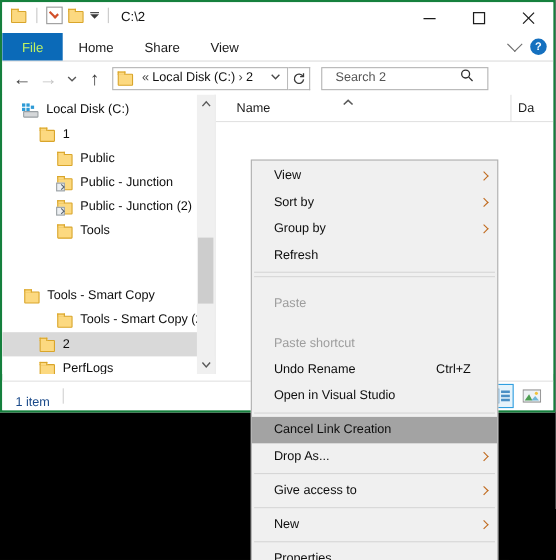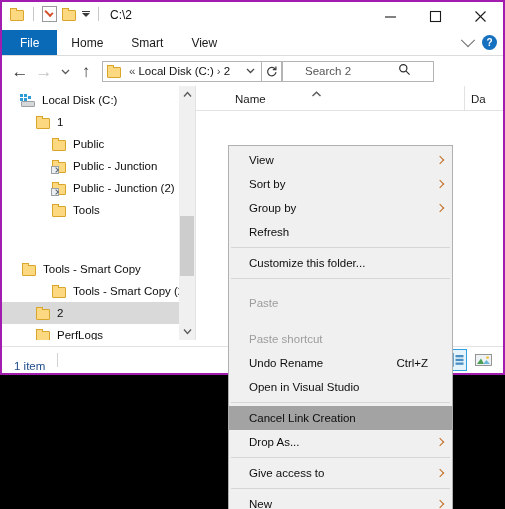--- a/index.html
+++ b/index.html
@@ -1,21 +1,21 @@
 <!DOCTYPE html>
 <html><head>
 <meta charset="utf-8">
 <style>
   html,body{margin:0;padding:0;background:#000;}
   body{width:505px;height:509px;overflow:hidden;font-family:"Liberation Sans",sans-serif;}
   #root{position:relative;width:505px;height:509px;}
 
   
   .window{position:absolute;left:0;top:0;width:505px;height:375px;
-          background:#fff;border:2px solid #a21caf;box-sizing:border-box;overflow:hidden;}
+          background:#fff;border:2px solid #15803d;box-sizing:border-box;overflow:hidden;}
 
   
   .titlebar{position:relative;height:28px;background:#fff;}
   .qat{position:absolute;left:8px;top:4px;display:flex;align-items:center;gap:5px;}
   .qsep{width:1px;height:14px;background:#c8c8c8;display:inline-block;margin:0 3px;}
   .folder-ico{width:15px;height:13px;position:relative;display:inline-block;}
   .folder-ico::before{content:"";position:absolute;left:0;top:2px;width:14px;height:11px;
       background:#fcd980;border:1px solid #d9a52a;box-sizing:border-box;border-radius:0 1px 1px 1px;}
   .folder-ico::after{content:"";position:absolute;left:0;top:0px;width:7px;height:3px;
       background:#fcd980;border:1px solid #d9a52a;border-bottom:none;box-sizing:border-box;}
@@ -27,42 +27,42 @@
   .caret-wrap{display:inline-flex;flex-direction:column;align-items:center;gap:1px;}
   .caret-bar{width:8px;height:1px;background:#3a3a3a;}
   .wintitle{position:absolute;left:108px;top:6px;font-size:12px;color:#111;}
   .wbtns{position:absolute;right:0;top:0;display:flex;}
   .wbtn{width:45px;height:28px;display:flex;align-items:center;justify-content:center;}
   .wbtn svg{display:block;}
 
   
   .ribbon{height:25px;background:#fff;border-bottom:1px solid #dcdcdc;position:relative;display:flex;align-items:stretch;}
   .rtab{font-size:12px;color:#1a1a1a;display:flex;align-items:center;padding:0 14px;}
-  .rtab.file{background:#0b6ab8;color:#ffffff;padding:0 18px;}
+  .rtab.file{background:#0b6ab8;color:#bef264;padding:0 18px;}
   .rright{position:absolute;right:6px;top:0;height:25px;display:flex;align-items:center;gap:9px;}
   .chev-sm{width:9px;height:9px;border-right:1.4px solid #6d6d6d;border-bottom:1.4px solid #6d6d6d;
       transform:rotate(45deg) translate(-2px,-2px);}
   .help{width:15px;height:15px;border-radius:50%;background:#1570bf;color:#fff;font-size:10px;
       display:flex;align-items:center;justify-content:center;font-weight:bold;}
 
   
   .addrbar{height:30px;display:flex;align-items:center;gap:0;padding:0 6px;background:#fff;}
   .navbtn{width:24px;height:24px;display:flex;align-items:center;justify-content:center;}
   .arrow{font-size:17px;color:#3b3b3b;line-height:1;}
   .arrow.dim{color:#c3c3c3;}
   .navbtn.small{width:18px;}
   .addrbox{flex:0 0 auto;width:160px;height:21px;border:1px solid #b4b4b4;background:#fff;
       display:flex;align-items:center;padding:0 2px;box-sizing:border-box;margin-left:4px;}
   .crumb{font-size:11.5px;color:#101010;white-space:nowrap;}
   .crumb.sep{color:#4a4a4a;margin:0 3px;}
   .addr-caret{margin-left:auto;padding-right:3px;}
   .refresh{width:20px;height:21px;display:flex;align-items:center;justify-content:center;
       border:1px solid #b4b4b4;border-left:none;box-sizing:border-box;background:#fff;}
-  .searchbox{width:152px;height:21px;border:1px solid #b4b4b4;background:#fff;margin-left:0;
-      display:flex;align-items:center;padding:0 22px;box-sizing:border-box;}
+  .searchbox{width:152px;height:21px;border:1px solid #b4b4b4;background:#fff;margin-left:10px;
+      display:flex;align-items:center;padding:0 12px;box-sizing:border-box;}
   .searchph{font-size:11.5px;color:#555;}
   .searchico{margin-left:auto;}
 
   
   .content{display:flex;height:254px;position:relative;}
   .navpane{width:193px;position:relative;background:#fff;overflow:hidden;}
   .tree{padding-top:3px;}
   .trow{height:22px;display:flex;align-items:center;font-size:11.5px;color:#0d0d0d;white-space:nowrap;}
   .trow.sel{background:#d9d9d9;}
   .tico{margin-right:6px;flex:0 0 auto;}
@@ -76,21 +76,21 @@
   .jarrow::after{content:"";position:absolute;left:1.5px;top:1.5px;width:3px;height:3px;
       border-top:1.2px solid #5a6570;border-right:1.2px solid #5a6570;transform:rotate(45deg);}
 
   .vscroll{position:absolute;right:0;top:0;width:16px;height:254px;background:#f0f0f0;}
   .vsb-btn{height:17px;display:flex;align-items:center;justify-content:center;}
   .vsb-thumb{position:absolute;left:1px;width:14px;background:#cdcdcd;}
 
   .listpane{flex:1;position:relative;background:#fff;border-left:1px solid #e2e2e2;overflow:hidden;}
   .colhdr{height:24px;display:flex;align-items:flex-end;font-size:11.5px;color:#1b1b1b;
       border-bottom:1px solid #e2e2e2;position:relative;}
-  .colname{padding:0 0 5px 19px;flex:1;margin-left:20px;}
+  .colname{padding:0 0 5px 19px;flex:1;}
   .coldate{width:32px;padding:0 0 5px 6px;border-left:1px solid #e2e2e2;align-self:stretch;
       display:flex;align-items:flex-end;}
   .sortmark{position:absolute;left:115px;top:1px;}
   .frow{margin:4px 2px 0 2px;height:22px;display:flex;align-items:center;
       border:1px solid #3399ff;background:#fff;font-size:11.5px;color:#0d0d0d;}
   .frow .lnk{margin:0 6px 0 6px;position:relative;}
   .lnkarrow{position:absolute;left:-1px;bottom:-1px;width:8px;height:8px;background:#fff;
       border:1px solid #8a8a8a;box-sizing:border-box;}
   .lnkarrow::after{content:"";position:absolute;left:1px;top:1px;width:4px;height:4px;
       border-left:2px solid #159b3d;border-bottom:2px solid #159b3d;transform:rotate(-45deg) translate(0,0);}
@@ -152,21 +152,21 @@
               <line x1="1.5" y1="1.5" x2="11.5" y2="11.5" stroke="#1a1a1a" stroke-width="1.1"></line>
               <line x1="11.5" y1="1.5" x2="1.5" y2="11.5" stroke="#1a1a1a" stroke-width="1.1"></line>
             </svg>
         </div>
       </div>
     </div>
 
     <div class="ribbon">
       <div class="rtab file">File</div>
       <div class="rtab">Home</div>
-      <div class="rtab">Smart</div>
+      <div class="rtab">Share</div>
       <div class="rtab">View</div>
       <div class="rright">
         <span class="chev-sm"></span>
         <span class="help">?</span>
       </div>
     </div>
 
     <div class="addrbar">
       <div class="navbtn">
           <span class="arrow">←</span>
@@ -335,23 +335,20 @@
         <span class="submark"></span>
       </div>
       <div class="mi">
         <span>Group by</span>
         <span class="submark"></span>
       </div>
       <div class="mi">
         <span>Refresh</span>
       </div>
       <div class="msep"></div>
-      <div class="mi">
-        <span>Customize this folder...</span>
-      </div>
       <div class="msep"></div>
       <div class="mi disabled">
         <span>Paste</span>
       </div>
       <div class="mi disabled">
         <span>Paste shortcut</span>
       </div>
       <div class="mi">
         <span>Undo Rename</span>
         <span class="accel">Ctrl+Z</span>

